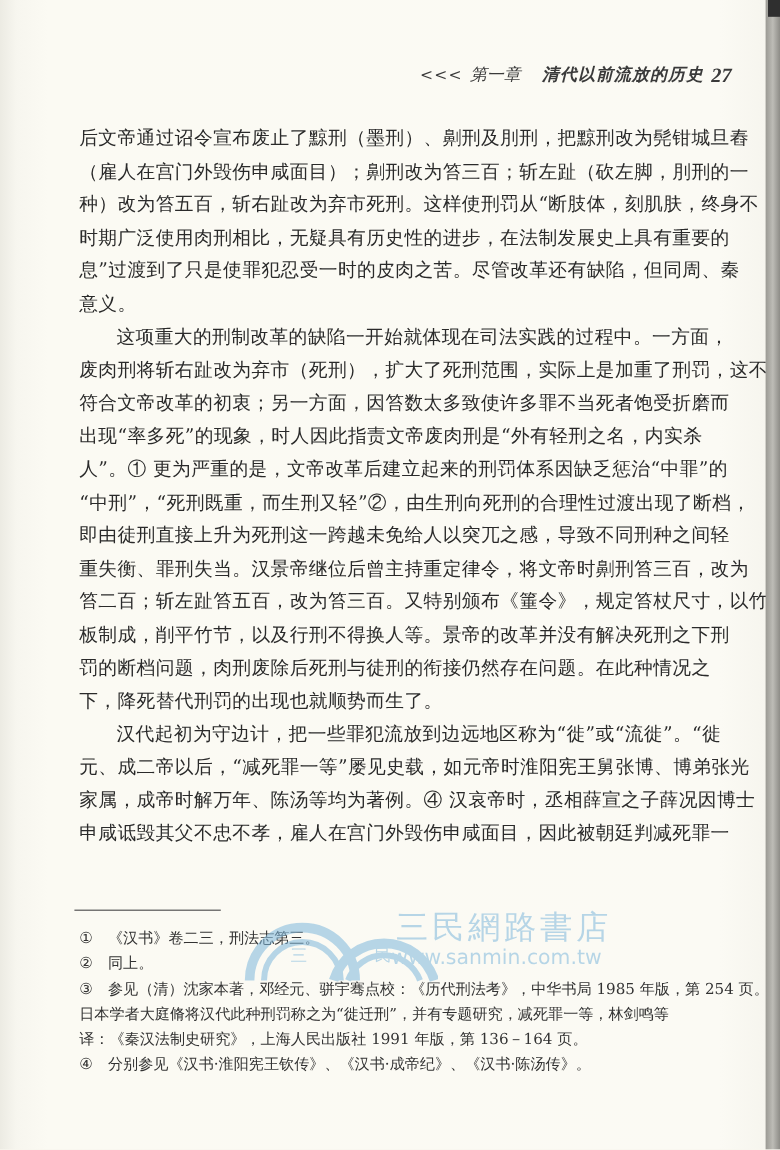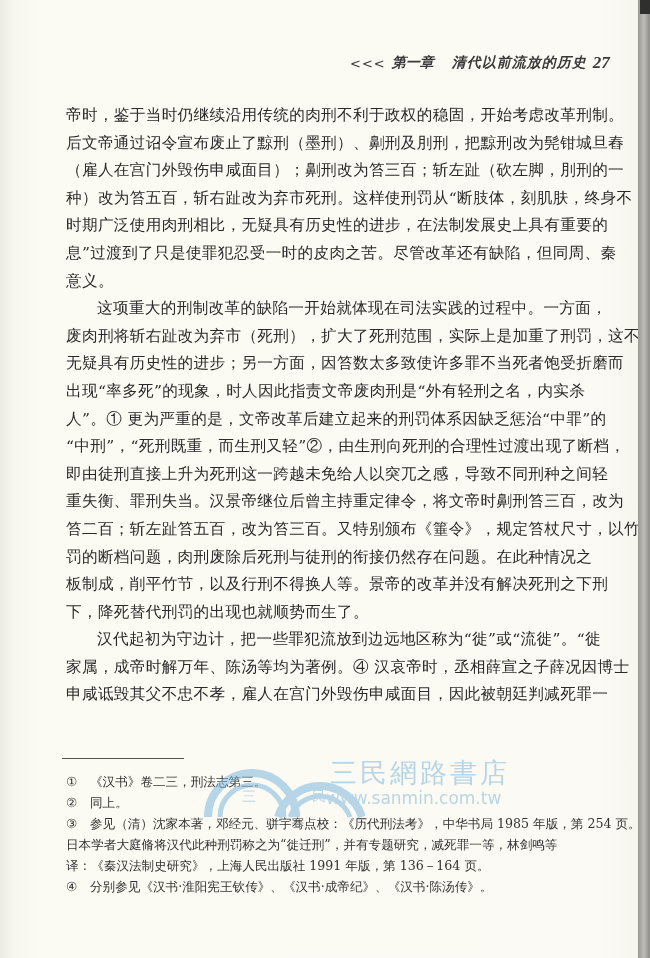--- a/index.html
+++ b/index.html
@@ -19,21 +19,21 @@
   }
   .edge-top {
     position:absolute; left:640px; top:0; width:10px; height:14px; background:#2f2f2f;
   }
   .running-head {
     position:absolute; top:52px; left:350px; width:260px; height:22px;
     font-size:14px; font-style:italic; color:#3a3a3a; white-space:nowrap;
     display:flex; align-items:center; gap:6px;
   }
   .running-head .arrows { font-size:13px; letter-spacing:1px; }
-  .running-head .chapter { font-weight:bold; margin-right:12px; }
+  .running-head .chapter { font-weight:normal; margin-right:12px; }
   .running-head .section { font-weight:bold; letter-spacing:1px; }
   .running-head .pageno { font-size:17px; font-weight:bold; font-family:"Liberation Serif", serif; }
   .body {
     position:absolute; left:66px; top:102px; width:542px;
     font-size:15.6px; line-height:27.6px; letter-spacing:0.35px;
   }
   .line { height:27.6px; white-space:nowrap; overflow:visible; }
   .line.indent { padding-left:31px; }
   .fn-rule {
     position:absolute; left:62px; top:758px; width:122px; height:0;
@@ -71,40 +71,40 @@
 <div class="page">
 
   <div class="running-head">
     <span class="arrows">&lt;&lt;&lt;</span>
     <span class="chapter">第一章</span>
     <span class="section">清代以前流放的历史</span>
     <span class="pageno">27</span>
   </div>
 
   <div class="body">
-    <div class="line">帝时，鉴于当时仍继续沿用传统的肉刑不利于政权的稳固，开始考虑改革刑制。</div>
     <div class="line">后文帝通过诏令宣布废止了黥刑（墨刑）、劓刑及刖刑，把黥刑改为髡钳城旦舂</div>
     <div class="line">（雇人在宫门外毁伤申咸面目）；劓刑改为笞三百；斩左趾（砍左脚，刖刑的一</div>
     <div class="line">种）改为笞五百，斩右趾改为弃市死刑。这样使刑罚从“断肢体，刻肌肤，终身不</div>
     <div class="line">时期广泛使用肉刑相比，无疑具有历史性的进步，在法制发展史上具有重要的</div>
     <div class="line">息”过渡到了只是使罪犯忍受一时的皮肉之苦。尽管改革还有缺陷，但同周、秦</div>
     <div class="line">意义。</div>
     <div class="line indent">这项重大的刑制改革的缺陷一开始就体现在司法实践的过程中。一方面，</div>
     <div class="line">废肉刑将斩右趾改为弃市（死刑），扩大了死刑范围，实际上是加重了刑罚，这不</div>
-    <div class="line">无疑具有历史性的进步；另一方面，因笞数太多致使许多罪不当死者饱受折磨而</div>
+    <div class="line">符合文帝改革的初衷；另一方面，因笞数太多致使许多罪不当死者饱受折磨而</div>
     <div class="line">出现“率多死”的现象，时人因此指责文帝废肉刑是“外有轻刑之名，内实杀</div>
     <div class="line">人”。① 更为严重的是，文帝改革后建立起来的刑罚体系因缺乏惩治“中罪”的</div>
     <div class="line">“中刑”，“死刑既重，而生刑又轻”②，由生刑向死刑的合理性过渡出现了断档，</div>
     <div class="line">即由徒刑直接上升为死刑这一跨越未免给人以突兀之感，导致不同刑种之间轻</div>
     <div class="line">重失衡、罪刑失当。汉景帝继位后曾主持重定律令，将文帝时劓刑笞三百，改为</div>
     <div class="line">笞二百；斩左趾笞五百，改为笞三百。又特别颁布《箠令》，规定笞杖尺寸，以竹</div>
+    <div class="line">板制成，削平竹节，以及行刑不得换人等。景帝的改革并没有解决死刑之下刑</div>
     <div class="line">罚的断档问题，肉刑废除后死刑与徒刑的衔接仍然存在问题。在此种情况之</div>
-    <div class="line">板制成，削平竹节，以及行刑不得换人等。景帝的改革并没有解决死刑之下刑</div>
     <div class="line">下，降死替代刑罚的出现也就顺势而生了。</div>
     <div class="line indent">汉代起初为守边计，把一些罪犯流放到边远地区称为“徙”或“流徙”。“徙</div>
+    <div class="line">元、成二帝以后，“减死罪一等”屡见史载，如元帝时淮阳宪王舅张博、博弟张光</div>
     <div class="line">家属，成帝时解万年、陈汤等均为著例。④ 汉哀帝时，丞相薛宣之子薛况因博士</div>
     <div class="line">申咸诋毁其父不忠不孝，雇人在宫门外毁伤申咸面目，因此被朝廷判减死罪一</div>
   </div>
 
   <div class="fn-rule"></div>
 
   <div class="footnotes">
     <div class="fn">
       <span class="num">①</span>
       <span class="txt">《汉书》卷二三，刑法志第三。</span>

